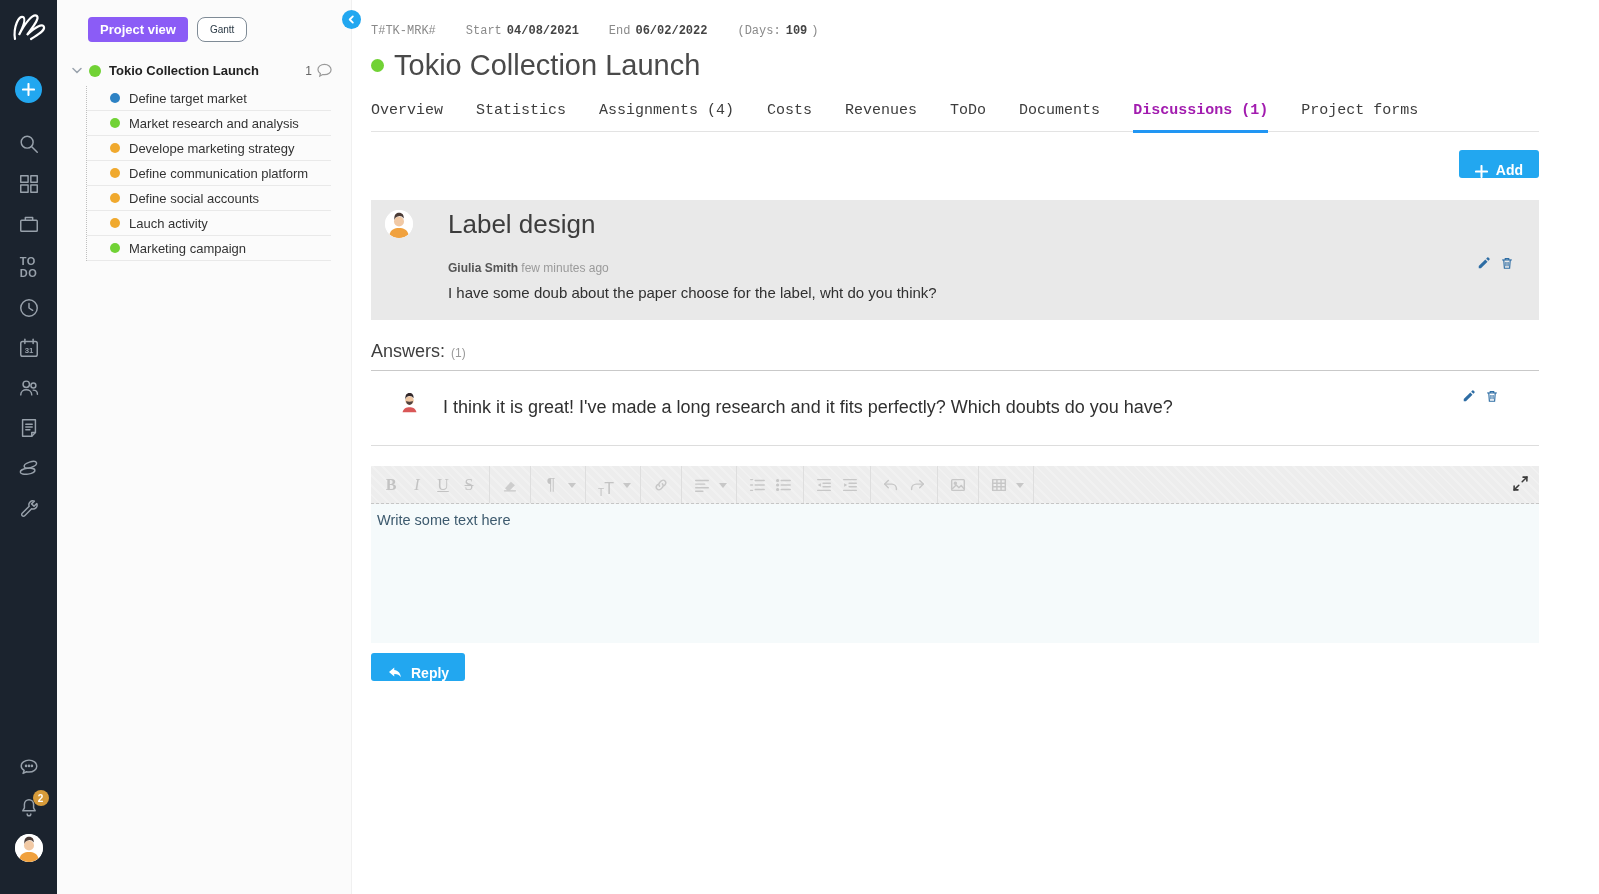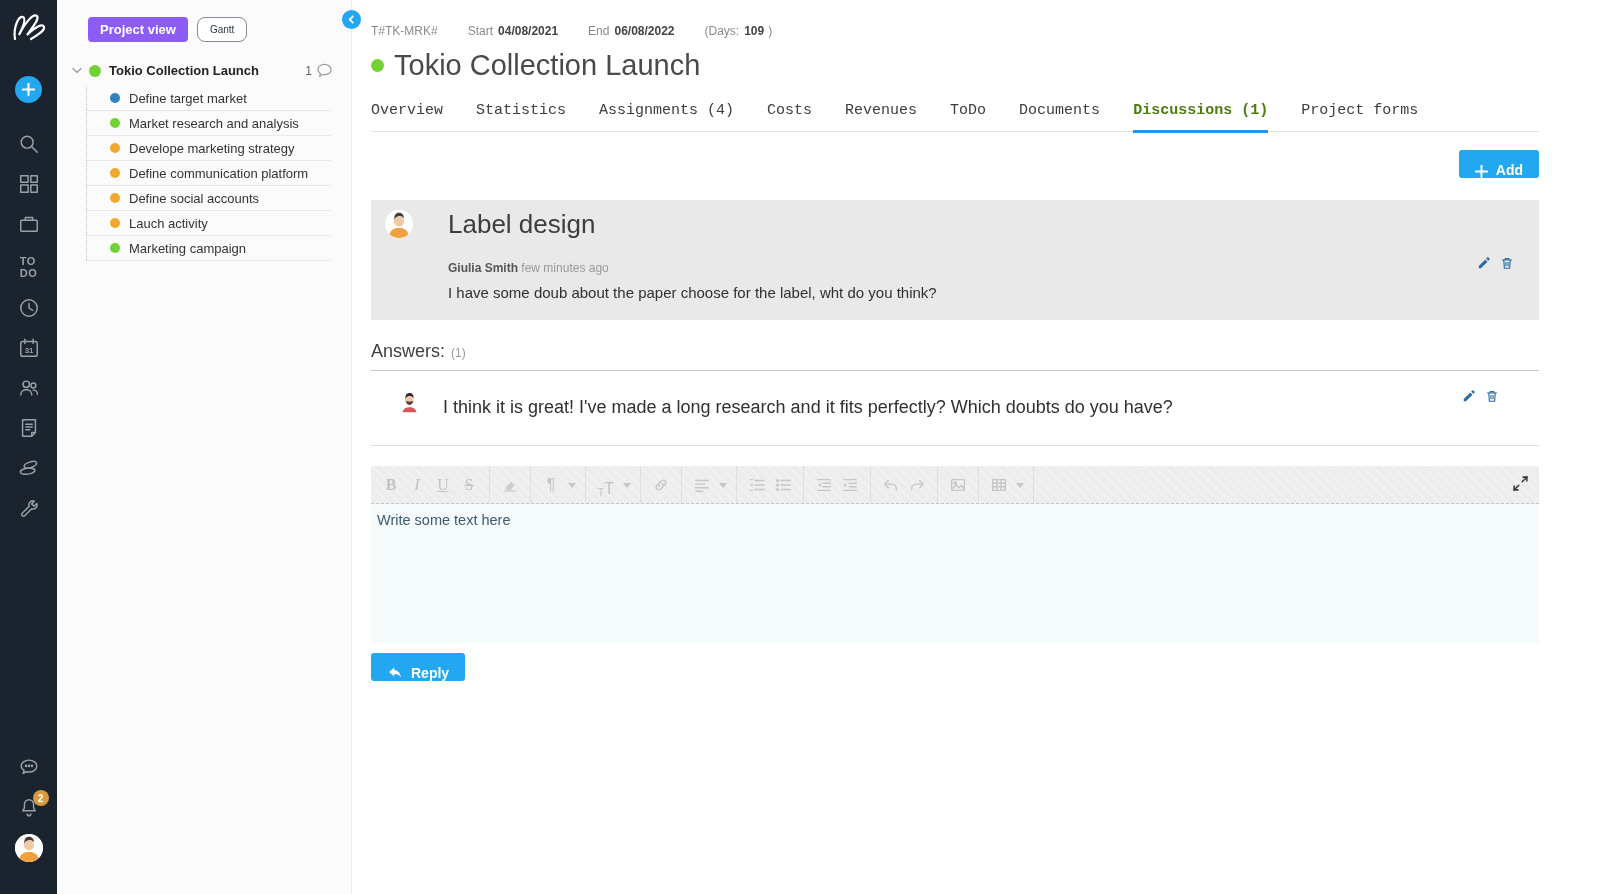--- a/index.html
+++ b/index.html
@@ -30,30 +30,30 @@
   .tree-root .lbl { margin-left:8px; font-size:13px; font-weight:bold; color:#222; }
   .tree-root .cnt { margin-left:auto; color:#666; font-size:12px; margin-right:4px; }
   .tree-kids { margin-left:29px; margin-right:20px; border-left:1px dotted #bfbfbf; margin-top:8px; }
   .tree-item { display:flex; align-items:center; height:25px; border-bottom:1px solid #e9e9e9; padding-left:23px; cursor:pointer; }
   .tree-item .dot { width:10px; height:10px; border-radius:50%; flex-shrink:0; }
   .tree-item .lbl { margin-left:9px; font-size:13px; color:#333; }
 
   
   .main { flex:1; padding:0 60px 0 19px; }
   .collapse-btn { position:absolute; left:342px; top:10px; width:19px; height:19px; border-radius:50%; background:#22a7f0; display:flex; align-items:center; justify-content:center; cursor:pointer; z-index:5; }
-  .meta-row { margin-top:24px; font-size:12px; color:#8a8a8a; display:flex; align-items:baseline; }
+  .meta-row { margin-top:24px; font-size:12px; color:#8a8a8a; display:flex; align-items:baseline;font-family:Liberation Mono, monospace; }
   .meta-row b { color:#444; margin-left:5px; }
   .meta-gap { margin-left:30px; }
   .title-row { margin-top:11px; display:flex; align-items:center; }
   .title-row .dot { width:13px; height:13px; border-radius:50%; }
   .page-title { margin-left:10px; font-size:29px; font-weight:300; color:#4a4a4a; }
 
   .tabs { margin-top:20px; display:flex; border-bottom:1px solid #e3e3e3; }
   .tab { margin-right:33px; padding-bottom:11px; font-size:15px; color:#3d3d3d; cursor:pointer; border-bottom:3px solid transparent; margin-bottom:-2px;font-family:Liberation Mono, monospace; }
-  .tab.active { font-weight:bold; color:#4d7c0f; border-bottom-color:#2196f3; }
+  .tab.active { font-weight:bold; color:#a21caf; border-bottom-color:#2196f3; }
 
   .add-row { margin-top:18px; display:flex; justify-content:flex-end; }
   .btn-blue { background:#22a7f0; color:#fff; font-weight:bold; font-size:14px; border:none; border-radius:3px; height:28px; padding:0 16px; display:inline-flex; align-items:flex-end; gap:8px; cursor:pointer; }
 
   .topic-card { margin-top:22px; background:#e9e9e9; padding:9px 14px 19px 14px; display:flex; position:relative; }
   .t-avatar-col { width:63px; flex-shrink:0; padding-top:1px; }
   .avatar28 { width:28px; height:28px; border-radius:50%; overflow:hidden; background:#fff; }
   .topic-title { font-size:26px; font-weight:300; color:#3d3d3d; }
   .topic-meta { margin-top:21px; font-size:12px; color:#9a9a9a; }
   .topic-meta b { color:#555; }
@@ -248,21 +248,21 @@
       <path d="M6.5 1.5L3 5l3.5 3.5"></path>
     </svg>
 </div>
 
 <div class="main">
   <div class="meta-row">
     <span>T#TK-MRK#</span>
     <span class="meta-gap">Start</span>
       <b>04/08/2021</b>
     <span class="meta-gap">End</span>
-      <b>06/08/2022</b>
+      <b>06/02/2022</b>
     <span class="meta-gap">(Days:</span>
       <b>109</b>
       <span style="margin-left:4px">)</span>
   </div>
   <div class="title-row">
     <span class="dot" style="background-color: rgb(113, 210, 53);"></span>
     <span class="page-title">Tokio Collection Launch</span>
   </div>
 
   <div class="tabs">

